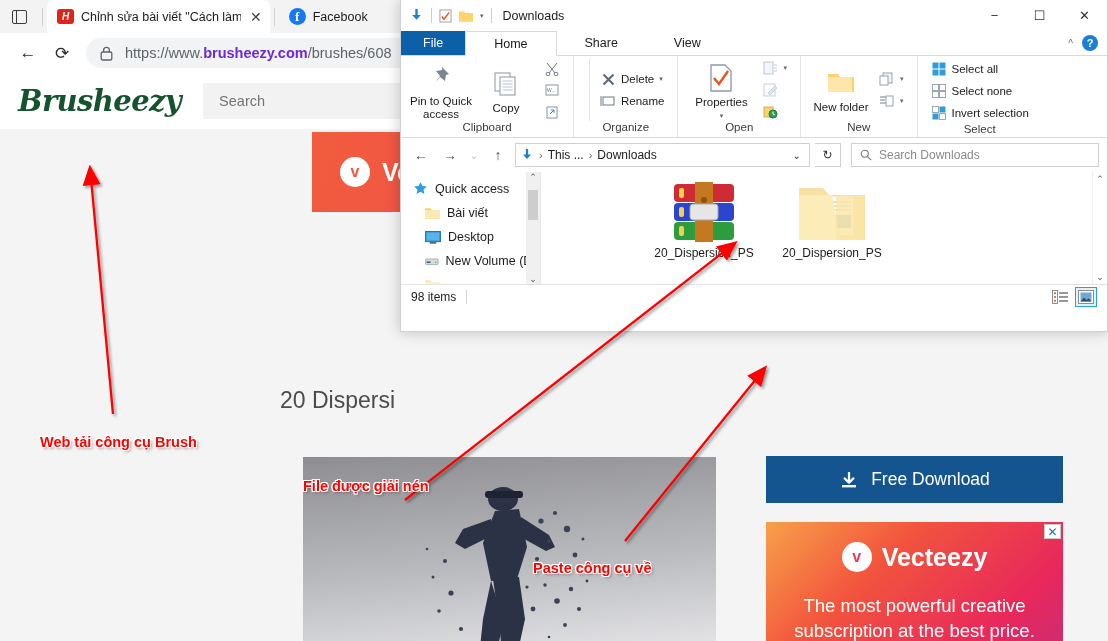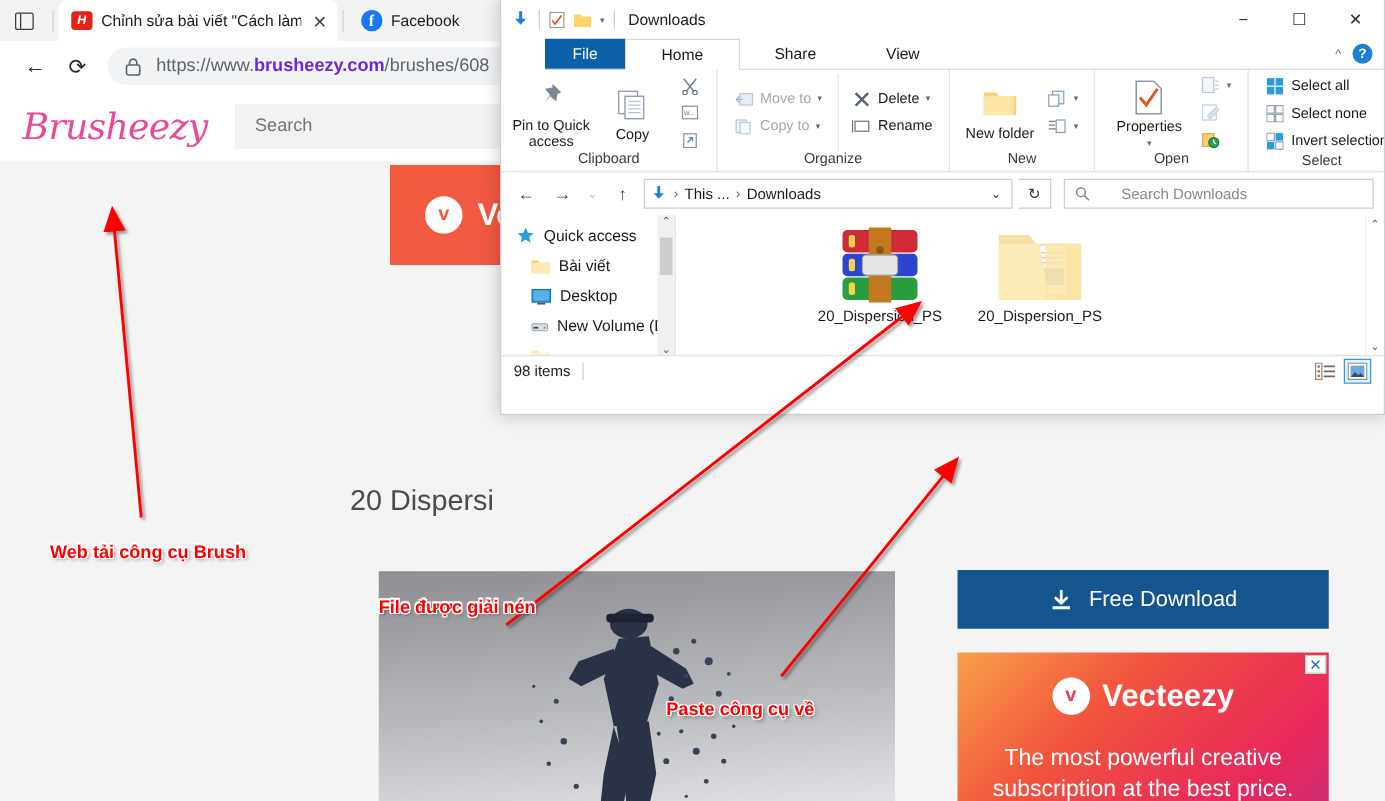--- a/index.html
+++ b/index.html
@@ -58,22 +58,22 @@
   }
   .omnibox .host { color: #6d28d9; font-weight: 600; }
 
   
   .page { position: absolute; left: 0; top: 73px; width: 1108px; height: 568px; background: #f4f4f4; overflow: hidden; }
   .site-header {
     position: absolute; left: 0; top: 0; width: 1108px; height: 56px; background: #fff;
     display: flex; align-items: center; padding-left: 18px; gap: 22px;
   }
   .logo {
-    font-family: "DejaVu Serif", serif; font-style: italic; font-weight: normal;
-    font-size: 29px; color: #ec4899; letter-spacing: -0.6px;
+    font-family: "DejaVu Serif", serif; font-style: italic; font-weight: bold;
+    font-size: 29px; color: #14532d; letter-spacing: -0.6px;
   }
   .searchwrap { display: flex; height: 36px; width: 420px; }
   .searchinput {
     flex: 1; background: #f2f2f2; border: none; outline: none;
     padding: 0 16px; font-size: 14.5px; color: #be185d; font-family: "Liberation Sans", sans-serif;
   }
   .searchbtn {
     width: 54px; background: #1763a8; display:flex; align-items:center; justify-content:center;
     color: #fff; font-size: 17px; cursor: pointer; border: none;
   }
@@ -139,21 +139,21 @@
     font-size: 12.5px; color: #1b1b1b; background:#fff;
   }
   .qa-sep { width:1px; height:15px; background:#cccccc; }
   .ex-title-text { margin-left: 4px; }
   .ex-wbtns { margin-left: auto; display: flex; height: 31px; }
   .ex-wbtn { width: 45px; height: 31px; display:flex; align-items:center; justify-content:center;
     font-size: 13px; color:#333; cursor: pointer; }
 
   .ribbon-tabs {
     height: 25px; display:flex; align-items:stretch; font-size: 12.5px;
-    border-bottom: 1px solid #d9d9d9; position: relative; margin-left: 35px;
+    border-bottom: 1px solid #d9d9d9; position: relative;
   }
   .rtab { padding: 0 28px; display:flex; align-items:center; color:#1b1b1b; cursor:pointer; }
   .rtab.file { background:#0b60a8; color:#fff; padding: 0 22px; }
   .rtab.sel { background:#fff; border:1px solid #d9d9d9; border-bottom-color:#fff; margin-bottom:-1px; }
   .ribbon-right { margin-left:auto; display:flex; align-items:center; gap:9px; padding-right:9px;}
   .help-circ { width:16px;height:16px;border-radius:50%;background:#1d7fd4;color:#fff;font-size:11px;
     display:flex;align-items:center;justify-content:center; font-weight:bold; cursor:pointer;}
 
   .ribbon {
     height: 82px; background:#fff; display:flex; border-bottom: 1px solid #d9d9d9;
@@ -184,21 +184,21 @@
   .crumbs {
     flex: 0 0 auto; width: 295px; height: 24px; border:1px solid #cfcfcf; background:#fff;
     display:flex; align-items:center; padding: 0 4px; gap: 5px; font-size: 12px; color:#1b1b1b;
   }
   .crumb-sep { color:#666; font-size: 11px; }
   .crumb-caret { margin-left:auto; font-size: 10px; color:#333; padding-right:4px; cursor:pointer;}
   .refresh-box { width: 26px; height:24px; border:1px solid #cfcfcf; border-left:none;
     display:flex;align-items:center;justify-content:center;font-size:12px;color:#333;cursor:pointer;}
   .srchbox {
     flex: 1; height: 24px; border: 1px solid #cfcfcf; margin-left: 5px;
-    display:flex; align-items:center; gap:25px; padding: 0 8px; font-size: 12px; color:#8a8a8a;
+    display:flex; align-items:center; gap:7px; padding: 0 8px; font-size: 12px; color:#8a8a8a;
   }
 
   .ex-main { height: 112px; display:flex; position: relative; }
   .ex-nav {
     width: 140px; border-right: 1px solid #e6e6e6; position:relative; overflow:hidden;
     font-size: 12.5px; color:#1b1b1b; padding-top: 5px;
   }
   .nav-item { height: 24px; display:flex; align-items:center; gap:7px; padding-left: 12px; white-space:nowrap; cursor:pointer; }
   .nav-item.child { padding-left: 24px; }
   .nav-scroll {
@@ -463,42 +463,20 @@
                   </svg>
               </span>
             </div>
           </div>
         </div>
         <div class="rgroup-title">Clipboard</div>
       </div>
 
       <div class="rgroup">
         <div class="rgroup-body">
-          <div class="small-col" style="height:62px">
-            <div class="small-btn dim">
-              <span class="mini">
-                <svg width="15" height="13" viewBox="0 0 15 13">
-                    <rect x="4" y="2" width="10" height="9" fill="#e8eef5" stroke="#b9c8d6"></rect>
-                    <path d="M6 6.5H1m2.5-2.5L1 6.5 3.5 9" stroke="#9fb3c6" fill="none"></path>
-                  </svg>
-              </span>
-              <span>Move to</span>
-              <span class="caret">▾</span>
-            </div>
-            <div class="small-btn dim">
-              <span class="mini">
-                <svg width="14" height="13" viewBox="0 0 14 13">
-                    <rect x="1" y="1" width="8" height="10" fill="#eef3f8" stroke="#b9c8d6"></rect>
-                    <rect x="4" y="3" width="8" height="9" fill="#f7fafc" stroke="#b9c8d6"></rect>
-                  </svg>
-              </span>
-              <span>Copy to</span>
-              <span class="caret">▾</span>
-            </div>
-          </div>
           <div class="small-col" style="height:62px; margin-left:6px; border-left:1px solid #e4e4e4; padding-left:6px;">
             <div class="small-btn">
               <span class="mini">
                 <svg width="13" height="13" viewBox="0 0 13 13">
                     <path d="M1.5 1.5l10 10M11.5 1.5l-10 10" stroke="#5a6773" stroke-width="2"></path>
                   </svg>
               </span>
               <span>Delete</span>
               <span class="caret">▾</span>
             </div>
@@ -507,55 +485,20 @@
                 <svg width="16" height="12" viewBox="0 0 16 12">
                     <rect x="3" y="2" width="11" height="8" fill="#fff" stroke="#6b7886"></rect>
                     <path d="M1 1v10" stroke="#6b7886"></path>
                   </svg>
               </span>
               <span>Rename</span>
             </div>
           </div>
         </div>
         <div class="rgroup-title">Organize</div>
-      </div>
-
-      <div class="rgroup">
-        <div class="rgroup-body">
-          <div class="big-btn">
-            <span class="gl">
-              <svg width="28" height="24" viewBox="0 0 28 24">
-                  <path d="M1 3h10l2 3h14v15H1z" fill="#fcd271"></path>
-                  <path d="M1 6h24v15H1z" fill="#fde6a8"></path>
-                </svg>
-            </span>
-            <span>New folder</span>
-          </div>
-          <div class="small-col">
-            <div class="small-btn">
-              <span class="mini">
-                <svg width="15" height="14" viewBox="0 0 15 14">
-                    <rect x="4" y="1" width="9" height="10" fill="#eef3f8" stroke="#8fa3b5"></rect>
-                    <rect x="1" y="4" width="8" height="9" fill="#fff" stroke="#8fa3b5"></rect>
-                  </svg>
-              </span>
-              <span class="caret">▾</span>
-            </div>
-            <div class="small-btn">
-              <span class="mini">
-                <svg width="15" height="14" viewBox="0 0 15 14">
-                    <path d="M1 3h6M1 6h5M1 9h6" stroke="#6f8091"></path>
-                    <rect x="7" y="2" width="7" height="10" fill="#fff" stroke="#8fa3b5"></rect>
-                  </svg>
-              </span>
-              <span class="caret">▾</span>
-            </div>
-          </div>
-        </div>
-        <div class="rgroup-title">New</div>
       </div>
 
       <div class="rgroup">
         <div class="rgroup-body">
           <div class="big-btn" style="width:68px">
             <span class="gl">
               <svg width="24" height="28" viewBox="0 0 24 28">
                 <path d="M2 1h14l6 6v20H2z" fill="#fff" stroke="#8b99a8" stroke-width="1.3"></path>
                 <path d="M5 14l5 6 9-13" stroke="#e2571f" stroke-width="2.4" fill="none"></path>
               </svg>
@@ -586,20 +529,55 @@
                 <svg width="15" height="14" viewBox="0 0 15 14">
                     <rect x="1" y="2" width="9" height="10" fill="#fcd271" stroke="#d8ae4e"></rect>
                     <circle cx="10" cy="9" r="4" fill="#2f9e55" stroke="#1f7d3f"></circle>
                     <path d="M10 6.5V9l1.8 1" stroke="#fff" fill="none"></path>
                   </svg>
               </span>
             </div>
           </div>
         </div>
         <div class="rgroup-title">Open</div>
+      </div>
+
+      <div class="rgroup">
+        <div class="rgroup-body">
+          <div class="big-btn">
+            <span class="gl">
+              <svg width="28" height="24" viewBox="0 0 28 24">
+                  <path d="M1 3h10l2 3h14v15H1z" fill="#fcd271"></path>
+                  <path d="M1 6h24v15H1z" fill="#fde6a8"></path>
+                </svg>
+            </span>
+            <span>New folder</span>
+          </div>
+          <div class="small-col">
+            <div class="small-btn">
+              <span class="mini">
+                <svg width="15" height="14" viewBox="0 0 15 14">
+                    <rect x="4" y="1" width="9" height="10" fill="#eef3f8" stroke="#8fa3b5"></rect>
+                    <rect x="1" y="4" width="8" height="9" fill="#fff" stroke="#8fa3b5"></rect>
+                  </svg>
+              </span>
+              <span class="caret">▾</span>
+            </div>
+            <div class="small-btn">
+              <span class="mini">
+                <svg width="15" height="14" viewBox="0 0 15 14">
+                    <path d="M1 3h6M1 6h5M1 9h6" stroke="#6f8091"></path>
+                    <rect x="7" y="2" width="7" height="10" fill="#fff" stroke="#8fa3b5"></rect>
+                  </svg>
+              </span>
+              <span class="caret">▾</span>
+            </div>
+          </div>
+        </div>
+        <div class="rgroup-title">New</div>
       </div>
 
       <div class="rgroup" style="min-width:118px">
         <div class="rgroup-body">
           <div class="small-col" style="height:64px">
             <div class="small-btn">
               <span class="mini">
                 <svg width="14" height="14" viewBox="0 0 14 14">
                     <rect x="0.5" y="0.5" width="6" height="6" fill="#2d9cdb"></rect>
                     <rect x="7.5" y="0.5" width="6" height="6" fill="#2d9cdb"></rect>

